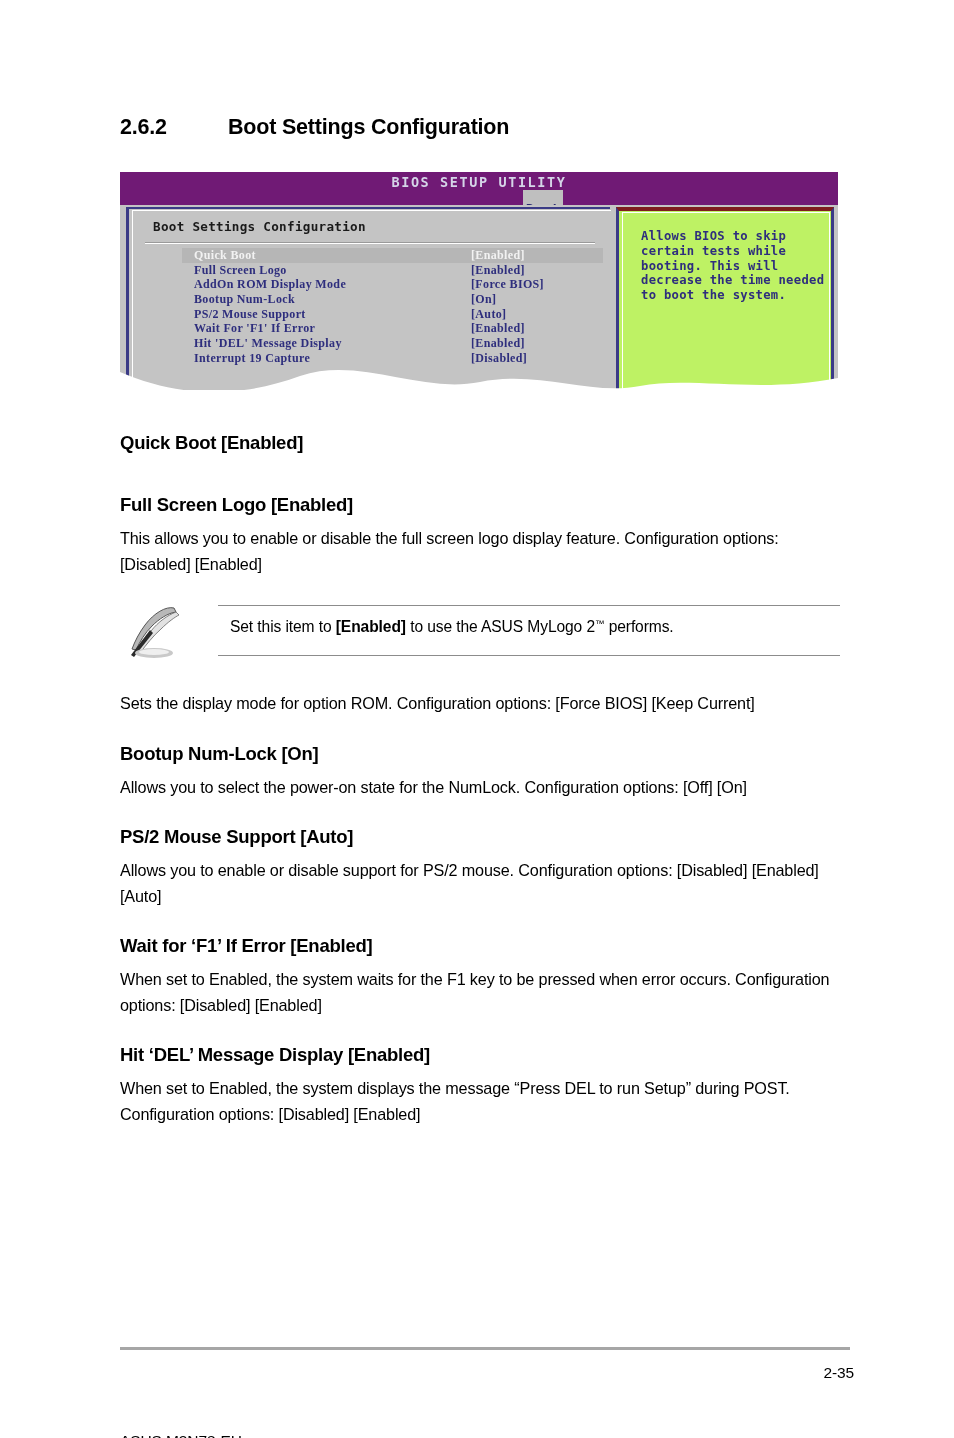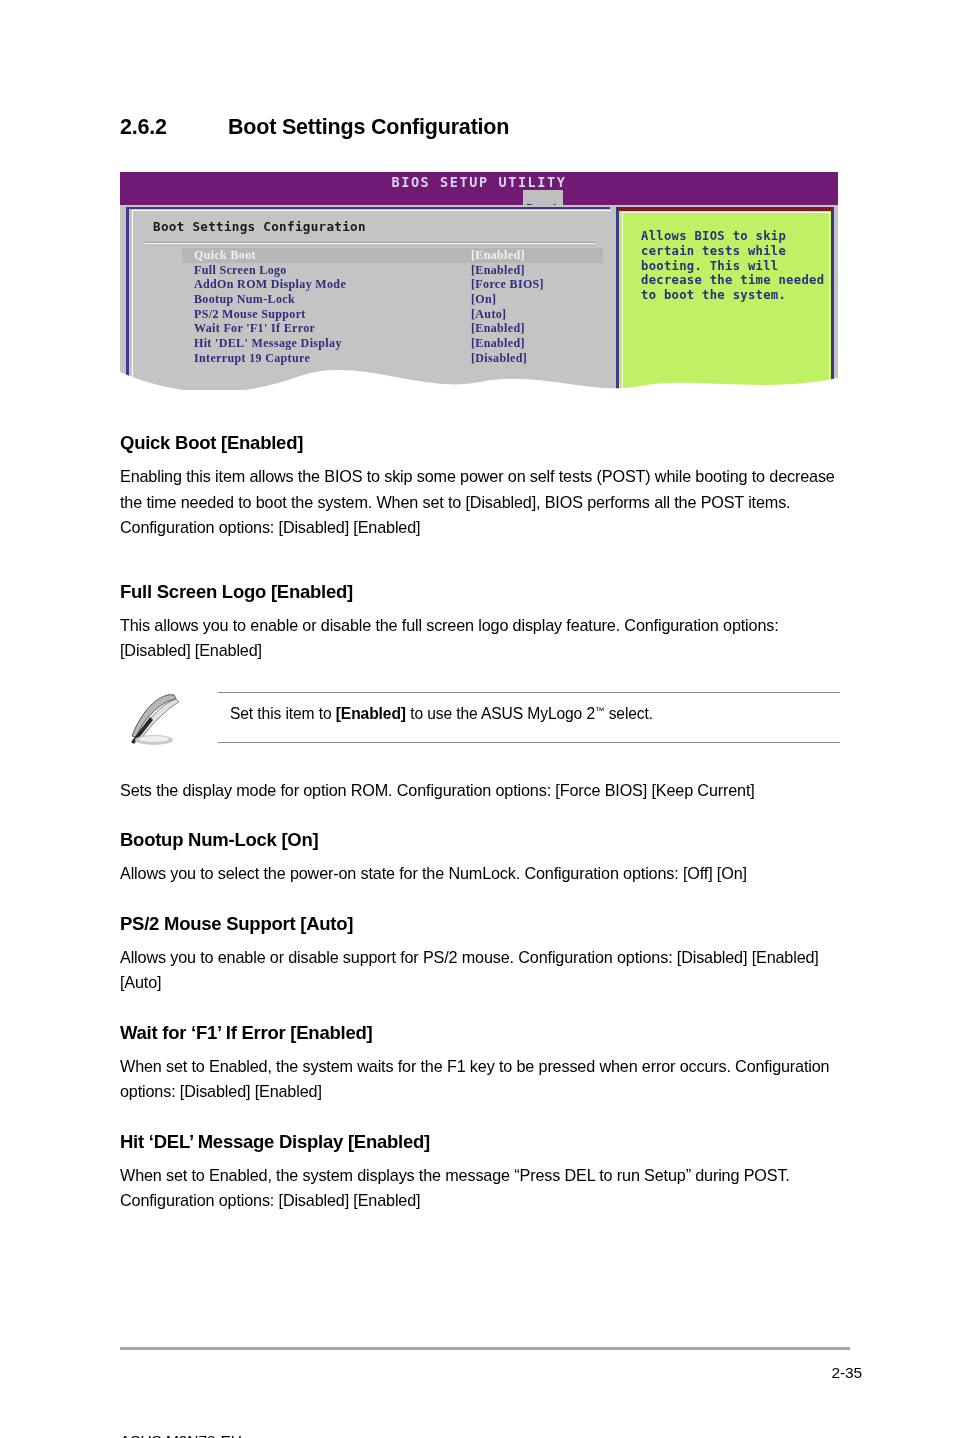--- a/index.html
+++ b/index.html
@@ -246,21 +246,21 @@
     background: #a6a6a6;
   }
   .footer-left {
     position: absolute;
     left: 120px; top: 1432px;
     font-size: 15.5px;
     letter-spacing: -0.1px;
   }
   .footer-right {
     position: absolute;
-    left: 132px; top: 1364px;
+    left: 124px; top: 1364px;
     width: 730px;
     text-align: right;
     font-size: 15.5px;
     letter-spacing: -0.1px;
   }
 </style>
 </head>
 <body>
 
 <div class="page">
@@ -329,39 +329,38 @@
         <path d="M0,8 C60,34 120,34 180,12 C240,-8 300,30 360,18 C420,6 470,32 520,22 C570,12 640,30 718,14 L718,28 L0,28 Z" fill="#ffffff"></path>
       </svg>
 
     </div>
   </div>
 
   <div class="content">
 
     <div class="blk">
       <h3 class="item-head">Quick Boot [Enabled]</h3>
-      <p class="item-body">Enabling this item allows the BIOS to skip some power on self tests (POST) while booting to decrease the time needed to boot the system. When set to [Disabled], BIOS performs all the POST items. Configuration options: [Disabled] [Enabled]</p>
     </div>
 
     <div class="blk tight">
       <h3 class="item-head">Full Screen Logo [Enabled]</h3>
       <p class="item-body">This allows you to enable or disable the full screen logo display feature. Configuration options: [Disabled] [Enabled]</p>
     </div>
 
     <div class="note">
       <svg class="note-icon" viewBox="0 0 60 56">
         <path d="M46,5 C38,3 26,10 17,22 C11,30 7,38 4,46 L8,47 C12,38 17,30 24,23 C31,16 40,10 48,9 Z" fill="#b8b8b8" stroke="#555" stroke-width="1"></path>
         <path d="M48,9 C40,12 30,19 23,28 C17,36 12,43 8,49 L12,50 C18,42 25,33 33,26 C40,19 47,14 51,12 Z" fill="#e2e2e2" stroke="#666" stroke-width="0.8"></path>
         <path d="M3,52 L22,27 L25,30 L6,54 Z" fill="#2b2b2b"></path>
         <ellipse cx="26" cy="50" rx="19" ry="5" fill="#c9c9c9"></ellipse>
         <ellipse cx="26" cy="49" rx="15" ry="3" fill="#efefef"></ellipse>
       </svg>
       <div class="note-rule-top"></div>
       <div class="note-rule-bot"></div>
-      <div class="note-text"><span>Set this item to </span><b>[Enabled]</b><span> to use the ASUS MyLogo 2</span><sup>™</sup><span> select.</span></div>
+      <div class="note-text"><span>Set this item to </span><b>[Enabled]</b><span> to use the ASUS MyLogo 2</span><sup>™</sup><span> performs.</span></div>
     </div>
 
     <div class="blk">
       <p class="item-body">Sets the display mode for option ROM. Configuration options: [Force BIOS] [Keep Current]</p>
     </div>
 
     <div class="blk">
       <h3 class="item-head">Bootup Num-Lock [On]</h3>
       <p class="item-body">Allows you to select the power-on state for the NumLock. Configuration options: [Off] [On]</p>
     </div>

